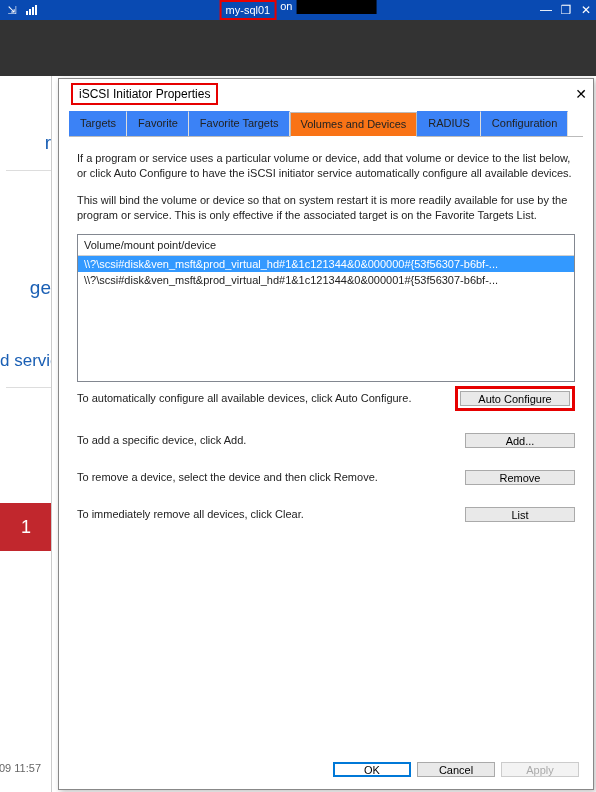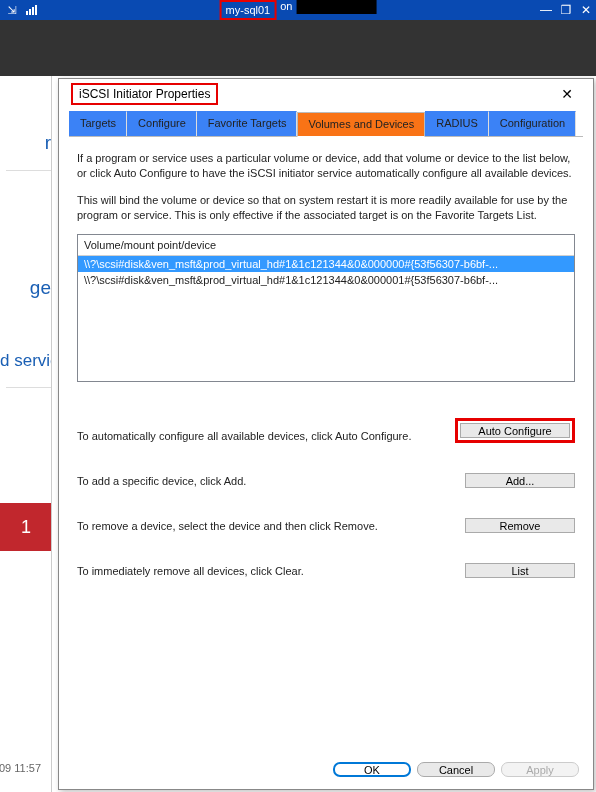--- a/index.html
+++ b/index.html
@@ -107,21 +107,21 @@
       border: 1px solid #888;
       box-shadow: 2px 2px 6px rgba(0,0,0,.25);
       display: flex;
       flex-direction: column;
     }
     .dlg-titlebar {
       height: 30px;
       display: flex;
       align-items: center;
       justify-content: space-between;
-      padding: 0 16px 0 0;
+      padding: 0 2px 0 0;
     }
     .dlg-title {
       font-size: 12px;
       margin-left: 12px;
     }
     .highlight-red {
       border: 2px solid #e60000;
       padding: 2px 6px;
     }
     .close-x {
@@ -161,21 +161,21 @@
       display: flex;
       flex-direction: column;
     }
     .para { margin-bottom: 12px; line-height: 1.35; }
     .label { margin-bottom: 2px; }
     .listview {
       border: 1px solid #828790;
       height: 148px;
       background: #fff;
       overflow: hidden;
-      margin-bottom: 28px;
+      margin-bottom: 4px;
     }
     .listview-header {
       background: #fff;
       border-bottom: 1px solid #d0d0d0;
       padding: 4px 6px;
       font-size: 11px;
     }
     .listview-row {
       padding: 2px 6px;
       font-size: 11px;
@@ -183,24 +183,23 @@
       overflow: hidden;
       text-overflow: ellipsis;
     }
     .listview-row.selected {
       background: #3399ff;
       color: #fff;
     }
     .action-row {
       display: flex;
       justify-content: space-between;
-      align-items: flex-end;
+      align-items: center;
       margin-bottom: 22px;
       gap: 4px;
-      margin-top: 8px;
     }
     .action-text { flex: 1; line-height: 1.35; }
     .btn {
       width: 110px;
       height: 15px;
       font-size: 11px;
       background: #e9e9e9;
       border: 1px solid #aaa;
       cursor: pointer;
       padding: 0;
@@ -216,21 +215,21 @@
       padding: 2px;
       display: inline-block;
     }
     .dlg-footer {
       display: flex;
       justify-content: flex-end;
       gap: 6px;
       padding: 8px 14px 12px;
       border-top: none;
     }
-    .dlg-footer .btn { width: 78px; border-radius: 7px; }
+    .dlg-footer .btn { width: 78px; }
     .dlg-footer .btn.default {
       border: 2px solid #0078d7;
       background: #fff;
     }
   </style>
 </head>
 <body>
 
 <div class="outer-titlebar">
   <span class="pin-icon">⇲</span>
@@ -270,21 +269,21 @@
 </div>
 
 <div class="dialog">
   <div class="dlg-titlebar">
     <span class="dlg-title highlight-red">iSCSI Initiator Properties</span>
     <span class="close-x">✕</span>
   </div>
 
   <div class="tabs">
     <div class="tab">Targets</div>
-    <div class="tab">Configure</div>
+    <div class="tab">Favorite</div>
     <div class="tab">Favorite Targets</div>
     <div class="tab active">Volumes and Devices</div>
     <div class="tab">RADIUS</div>
     <div class="tab">Configuration</div>
   </div>
 
   <div class="tabpanel">
     <div class="para">If a program or service uses a particular volume or device, add that volume or device to the list below, or click Auto Configure to have the iSCSI initiator service automatically configure all available devices.</div>
     <div class="para">This will bind the volume or device so that on system restart it is more readily available for use by the program or service.  This is only effective if the associated target is on the Favorite Targets List.</div>
 

